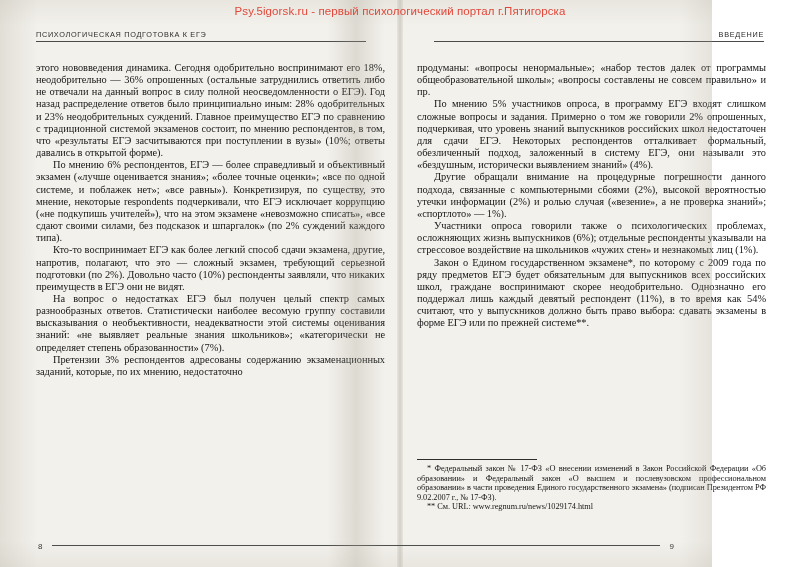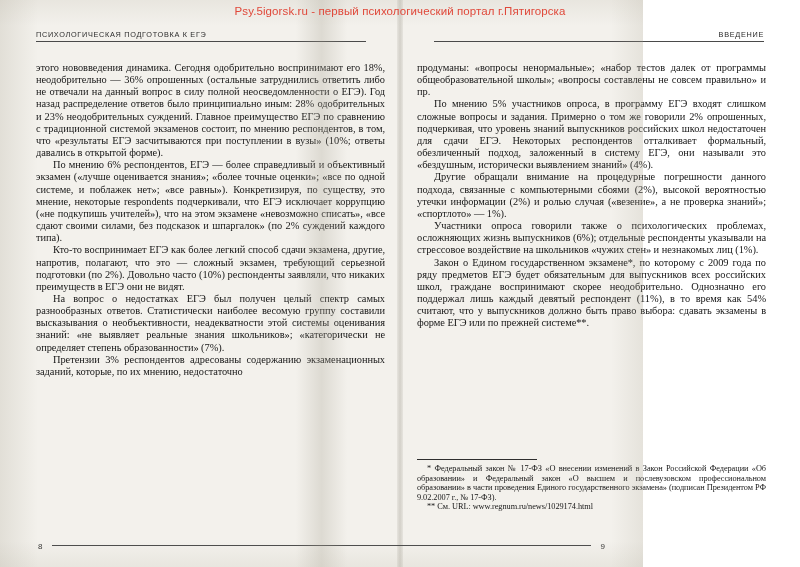--- a/index.html
+++ b/index.html
@@ -9,21 +9,21 @@
   }
   body {
     width: 800px;
     height: 567px;
     overflow: hidden;
     font-family: "Liberation Serif", serif;
     color: #1a1a1a;
   }
   .page {
     position: relative;
-    width: 643px;
+    width: 712px;
     height: 567px;
     background: #f3f1ec;
     box-sizing: border-box;
   }
   
   .page::before {
     content: "";
     position: absolute;
     inset: 0;
     background:

